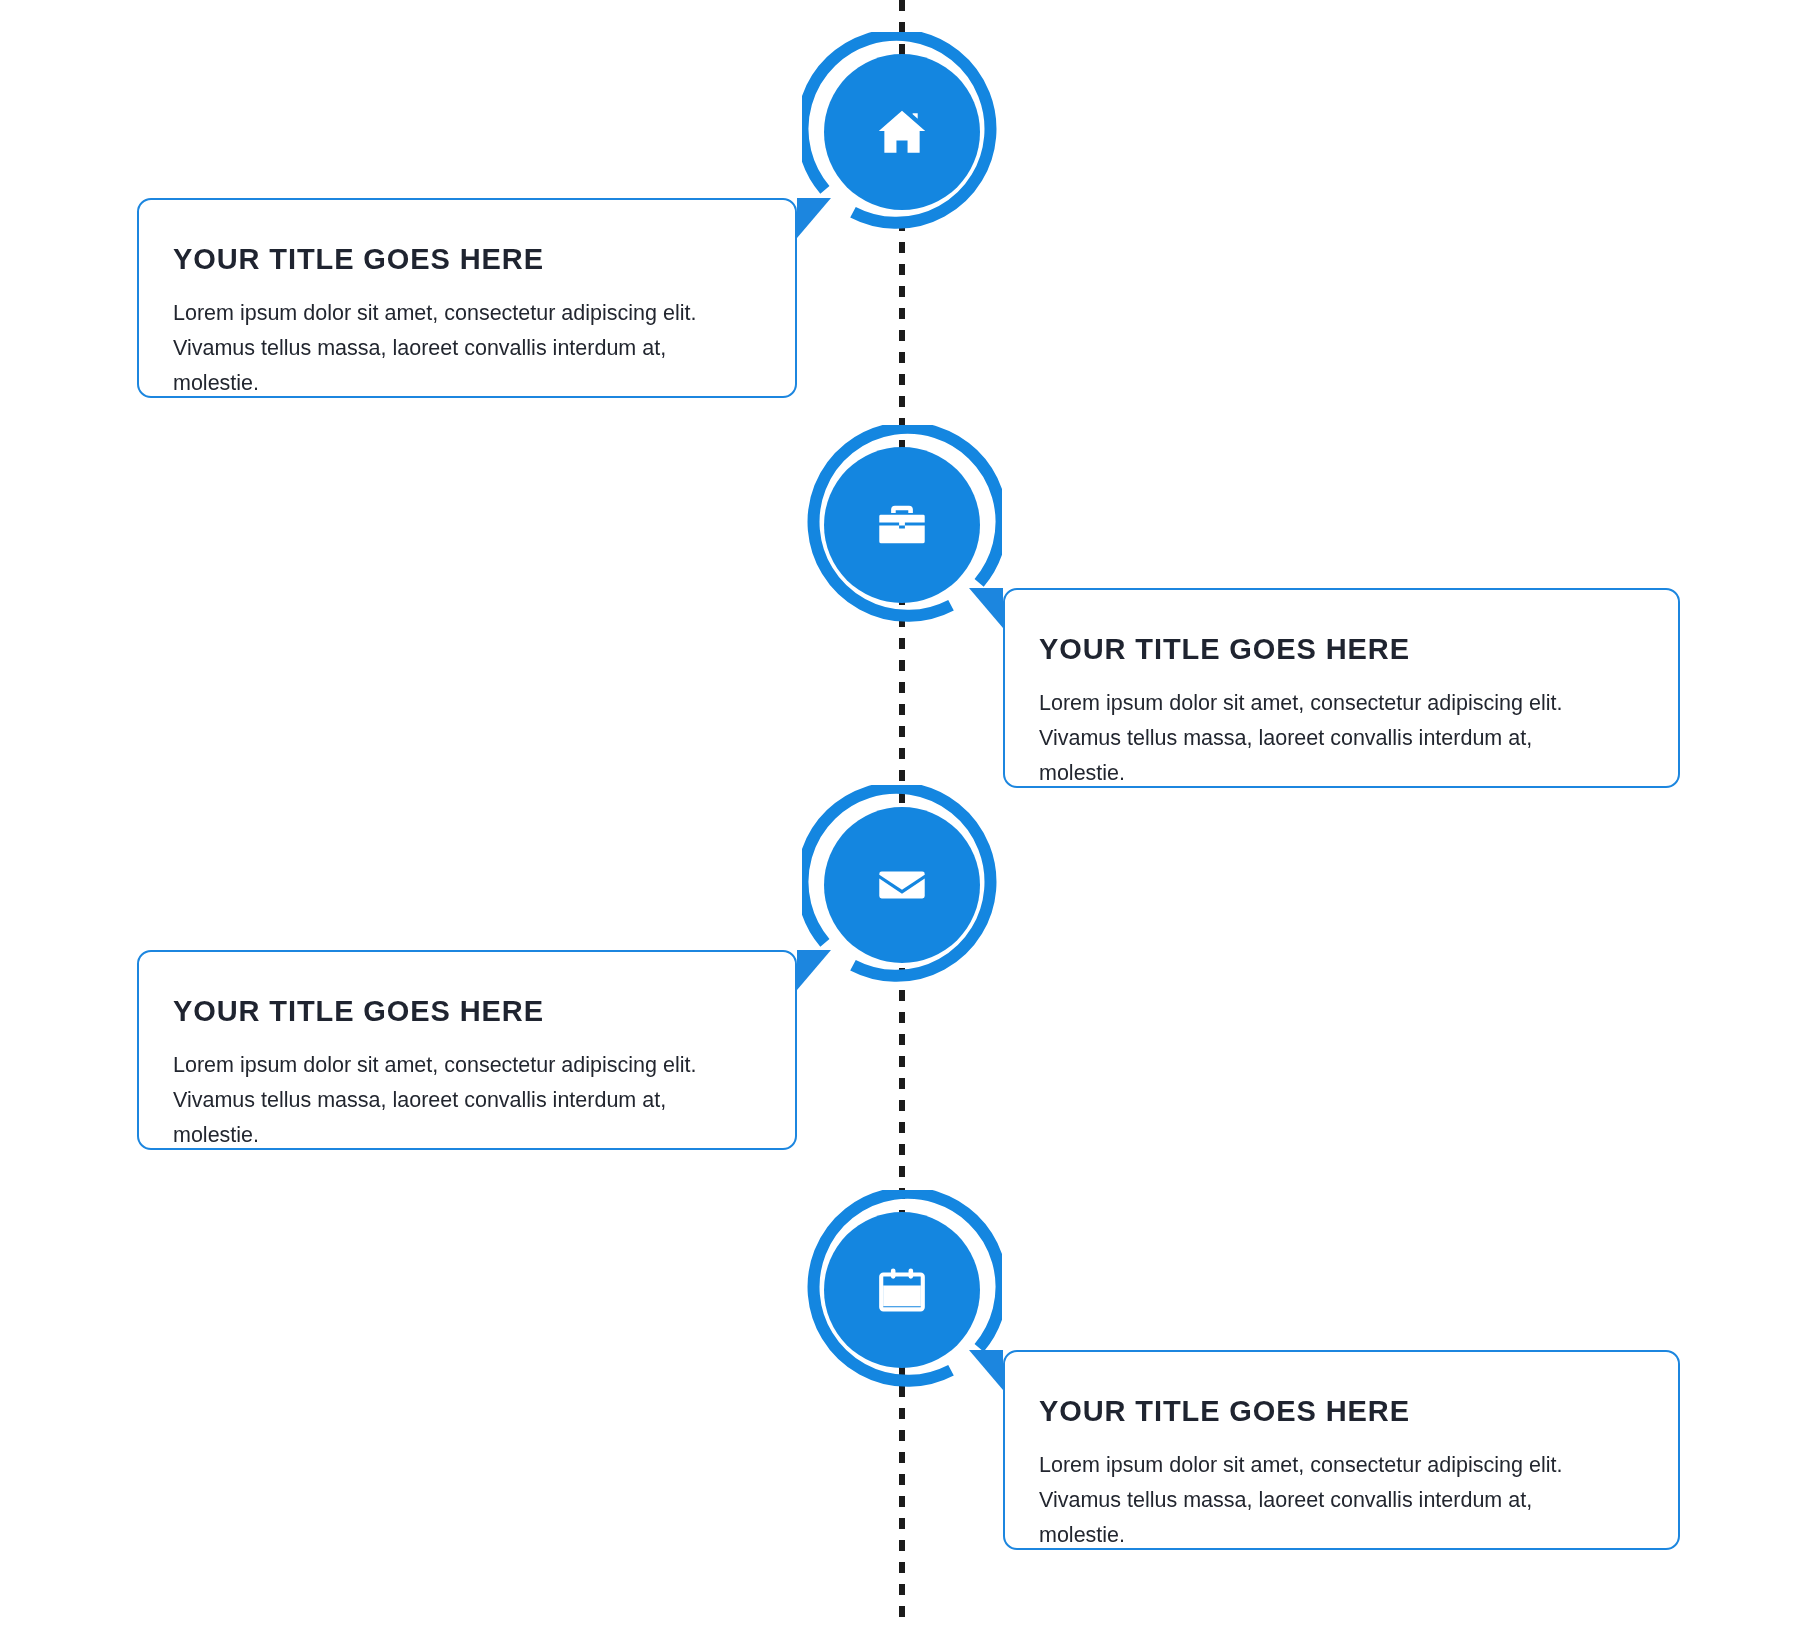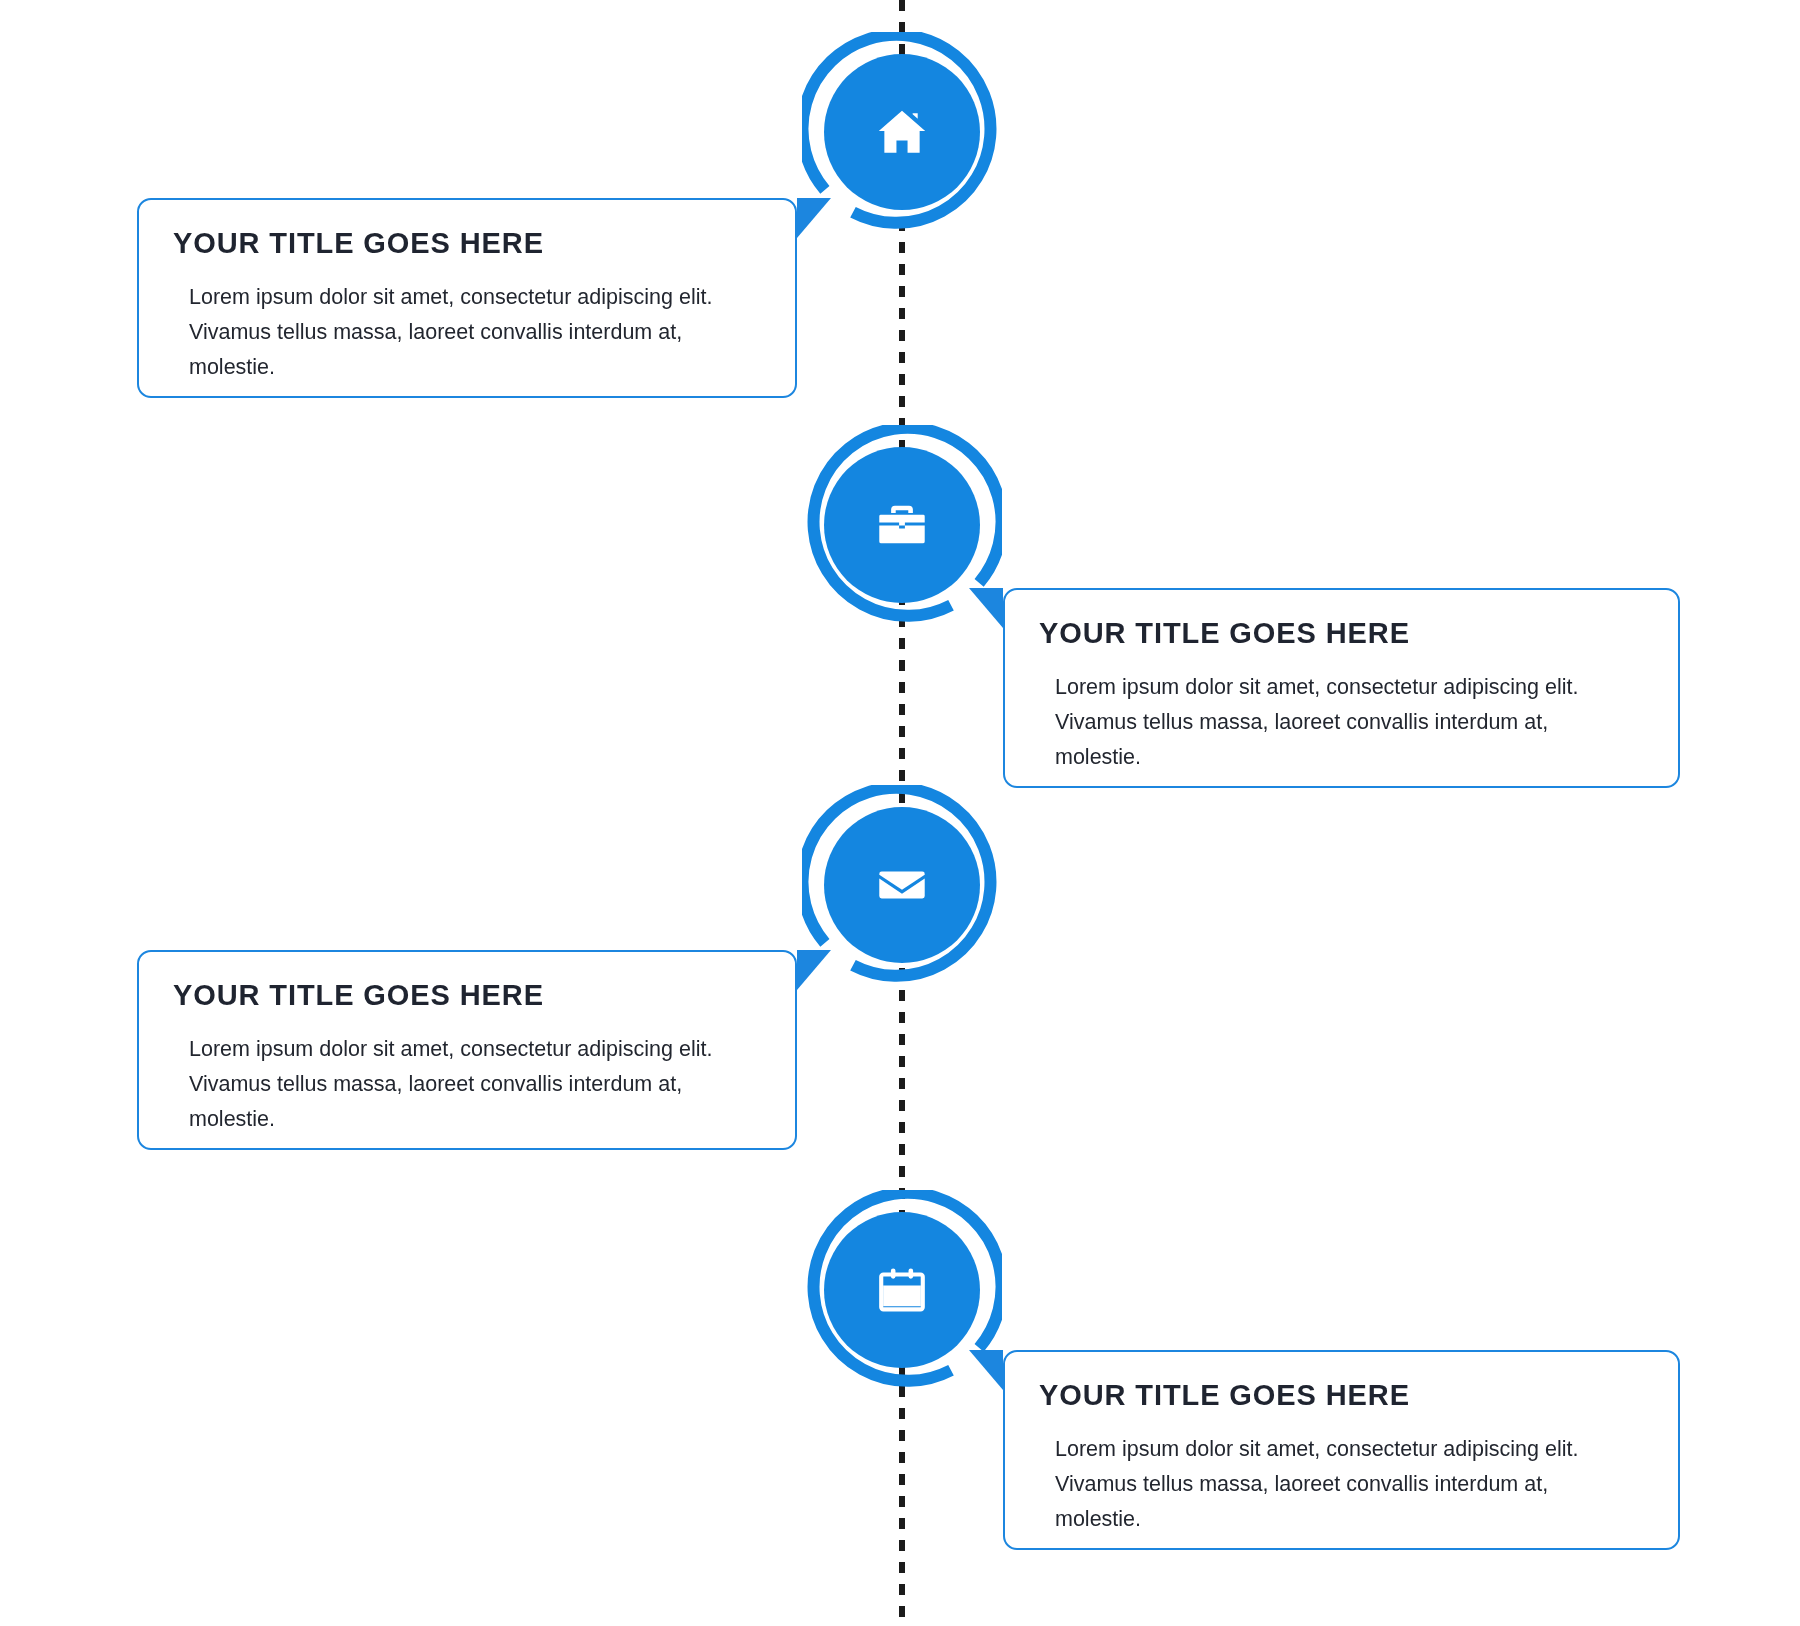--- a/index.html
+++ b/index.html
@@ -72,34 +72,34 @@
   
   .callout {
     position: absolute;
     box-sizing: border-box;
     border: 2.5px solid #1C86DF;
     border-radius: 14px;
     background: #ffffff;
     z-index: 2;
   }
   .callout .inner {
-    padding: 28px 34px 26px 34px;
+    padding: 44px 34px 26px 34px;
   }
   .callout h3 {
     margin: 0 0 20px 0;
     font-family: "Liberation Sans", sans-serif;
     font-size: 29px;
     font-weight: bold;
     letter-spacing: 0.9px;
     color: #1f2430;
     line-height: 1.1;
     text-transform: uppercase;
   }
   .callout p {
-    margin: 16px;
+    margin: 0;
     font-family: "Liberation Sans", sans-serif;
     font-size: 21.5px;
     line-height: 1.62;
     color: #22262f;
     max-width: 580px;
   }
 
   
   .tail {
     position: absolute;

